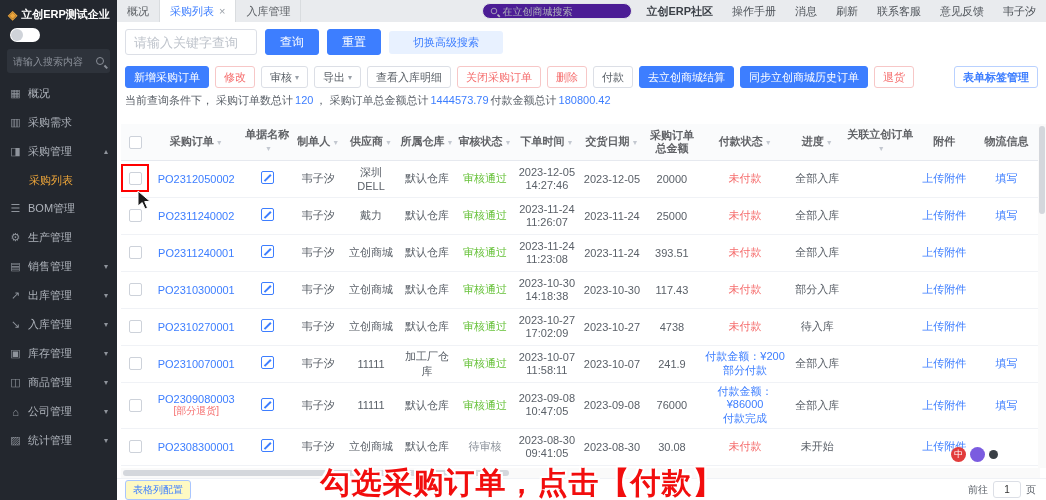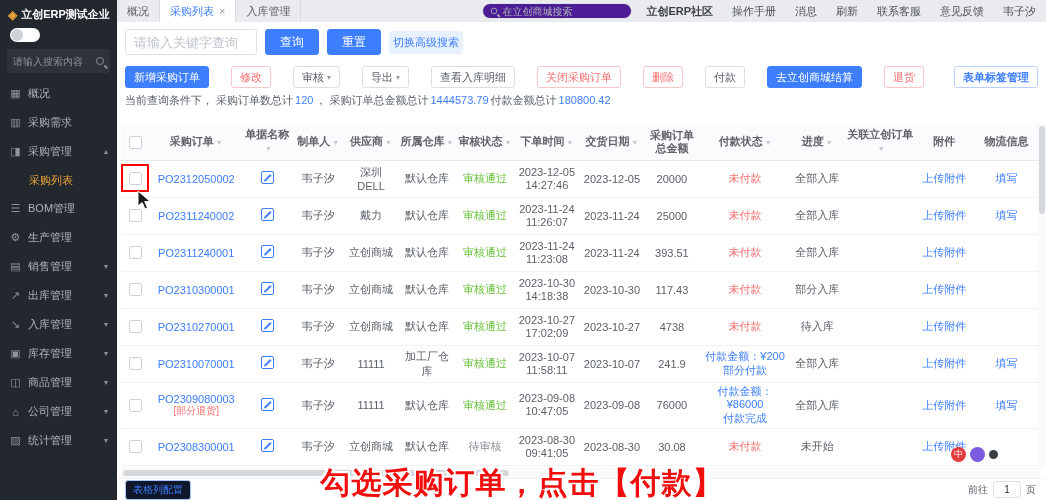--- a/index.html
+++ b/index.html
@@ -38,23 +38,23 @@
   .topsearch input { flex:1; min-width:0; border:none; outline:none; background:transparent; font-size:10px; font-family:inherit; color:#888; }
   .topsearch input::placeholder { color:#b0b4ba; }
   .toplinks { display:flex; align-items:center; gap:19px; padding:0 10px 0 14px; color:#4d5258; white-space:nowrap; }
   .toplinks span { cursor:pointer; }
   .toplinks .brand { color:#3a3f46; font-weight:bold; }
 
   .query-row { height:40px; display:flex; align-items:center; padding:0 8px; gap:8px; flex-shrink:0; }
   .q-input { width:132px; height:26px; border:1px solid #dcdfe6; border-radius:3px; font-size:13px; color:#333; padding:0 8px; outline:none; font-family:inherit; }
   .q-input::placeholder { color:#bfc4cc; }
   .btn { height:26px; padding:0 14px; background:#3d7eff; color:#fff; border:1px solid #3d7eff; border-radius:3px; font-size:12px; cursor:pointer; font-family:inherit; }
-  .chip { background:#e8f1ff; color:#3d7eff; font-size:11px; padding:4px 4px; border-radius:3px; cursor:pointer; }
-
-  .toolbar { height:30px; display:flex; align-items:center; gap:22px; padding:0 8px; flex-shrink:0; white-space:nowrap; }
+  .chip { background:#e8f1ff; color:#3d7eff; font-size:11px; padding:4px 24px; border-radius:3px; cursor:pointer; }
+
+  .toolbar { height:30px; display:flex; align-items:center; gap:6px; padding:0 8px; flex-shrink:0; white-space:nowrap; }
   .tb { height:22px; padding:0 8px; font-size:11px; border:1px solid #dcdfe6; border-radius:3px; background:#fff; color:#595f66; cursor:pointer; display:inline-flex; align-items:center; gap:3px; font-family:inherit; }
   .tb.primary { background:#3d7eff; border-color:#3d7eff; color:#fff; }
   .tb.danger { color:#f56c6c; border-color:#f7c7c7; }
   .tb.blue-outline { color:#3d7eff; border-color:#b9d1ff; margin-left:auto;font-weight:bold; }
   .tb .caret { font-size:8px; color:#9aa0a8; }
 
   .summary { height:32px; padding:1px 8px; font-size:11px; color:#5a6068; line-height:15px; flex-shrink:0; }
   .summary .num { color:#3d7eff; padding:0 2px; }
 
   
@@ -76,21 +76,21 @@
   .time2 { line-height:13px; }
 
   
   .vscroll { position:absolute; right:0; top:124px; width:8px; height:344px; background:#fafafa; }
   .vscroll .thumb { position:absolute; top:2px; left:1px; width:6px; height:88px; border-radius:3px; background:#d4d7dc; cursor:pointer; }
   .hscroll { height:10px; margin:0 6px 0 4px; background:#fafafa; position:relative; flex-shrink:0; }
   .hscroll .thumb { position:absolute; top:2px; left:2px; width:42%; height:6px; border-radius:3px; background:#d4d7dc; cursor:pointer; }
 
   
   .footer { height:22px; display:flex; align-items:center; padding:0 10px 0 8px; border-top:1px solid #f0f2f6; flex-shrink:0; font-size:10px; }
-  .cfg-btn { color:#3d7eff; border:1px solid #a9c6ff; background:#0f172a; border-radius:3px; font-size:10px; padding:2px 7px; cursor:pointer; font-family:inherit; }
+  .cfg-btn { color:#3d7eff; border:1px solid #a9c6ff; background:#fef9c3; border-radius:3px; font-size:10px; padding:2px 7px; cursor:pointer; font-family:inherit; }
   .pager { margin-left:auto; display:flex; align-items:center; gap:5px; color:#5a6068; }
   .page-input { width:28px; height:17px; border:1px solid #dcdfe6; border-radius:3px; text-align:center; font-size:10px; outline:none; font-family:inherit; color:#333; }
 
   
   .anno-box { position:absolute; left:121px; top:164px; width:28px; height:28px; border:2px solid #ff0000; z-index:30; pointer-events:none; }
   .cursor { position:absolute; left:137px; top:190px; z-index:31; }
   .caption { position:absolute; left:522px; top:463px; transform:translateX(-50%); z-index:32; font-size:30px; font-weight:bold; color:#f20d0d; white-space:nowrap; letter-spacing:1px;
     text-shadow:-2px -2px 0 #fff, 2px -2px 0 #fff, -2px 2px 0 #fff, 2px 2px 0 #fff, 0 -2px 0 #fff, 0 2px 0 #fff, -2px 0 0 #fff, 2px 0 0 #fff; }
   .floaters { position:absolute; right:48px; bottom:38px; display:flex; align-items:center; gap:4px; z-index:25; }
   .badge { width:15px; height:15px; border-radius:50%; color:#fff; font-size:9px; display:flex; align-items:center; justify-content:center; cursor:pointer; }
@@ -222,20 +222,21 @@
         </button>
       <button class="tb">
           <span>导出</span>
           <span class="caret">▾</span>
         </button>
       <button class="tb">查看入库明细</button>
       <button class="tb danger">关闭采购订单</button>
       <button class="tb danger">删除</button>
       <button class="tb">付款</button>
       <button class="tb primary">去立创商城结算</button>
+      <button class="tb primary">同步立创商城历史订单</button>
       <button class="tb danger">退货</button>
       <button class="tb blue-outline">表单标签管理</button>
     </div>
 
     <div class="summary">
       <div>
         <span>当前查询条件下， 采购订单数总计</span><span class="num">120</span><span>， 采购订单总金额总计</span><span class="num">1444573.79</span><span>付款金额总计</span><span class="num">180800.42</span>
       </div>
     </div>
 

